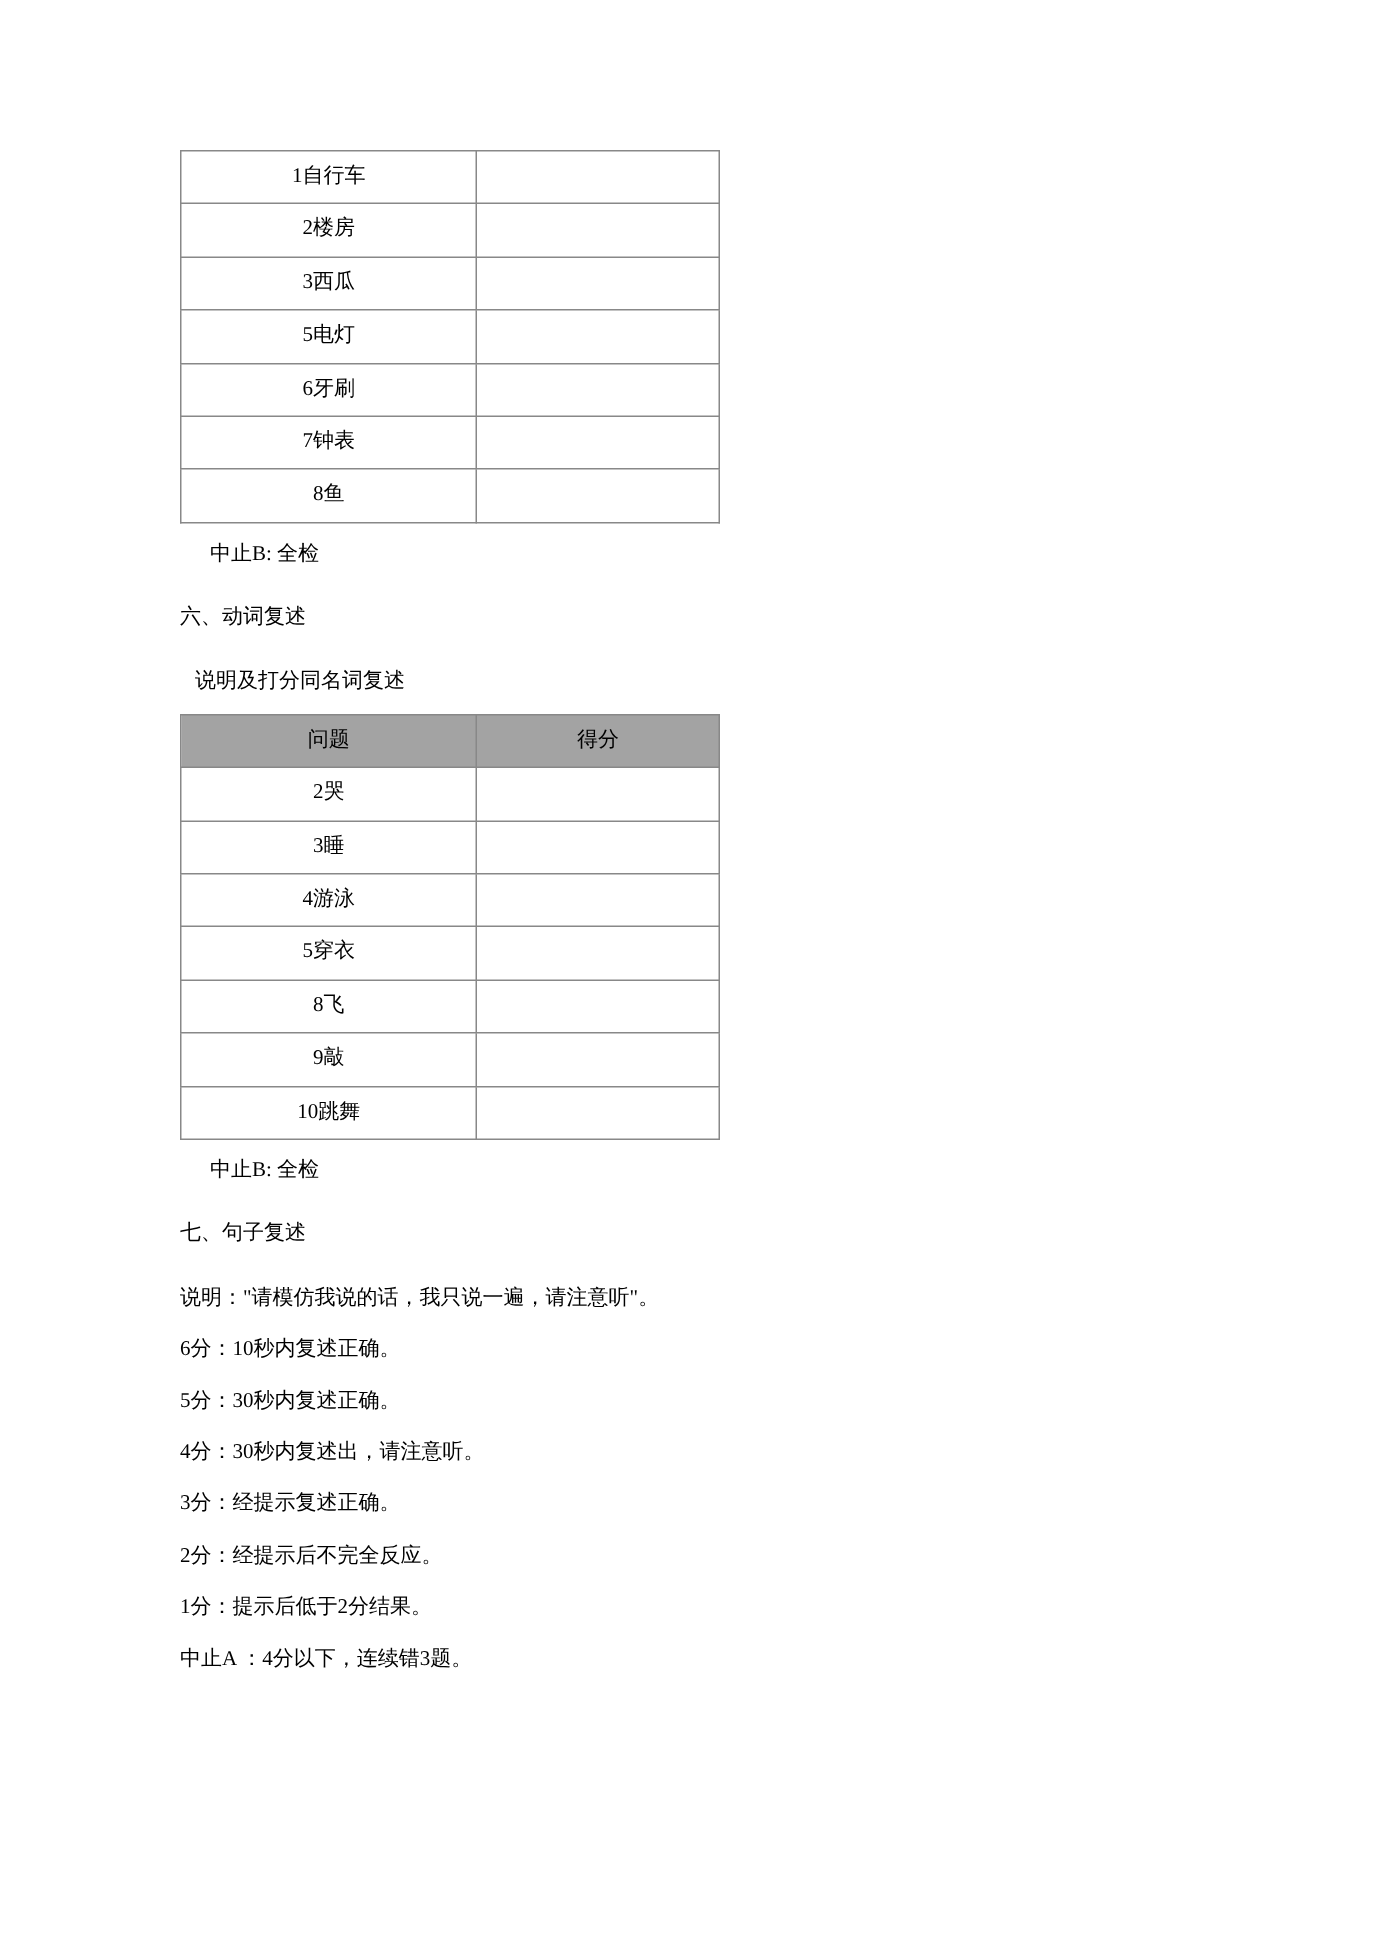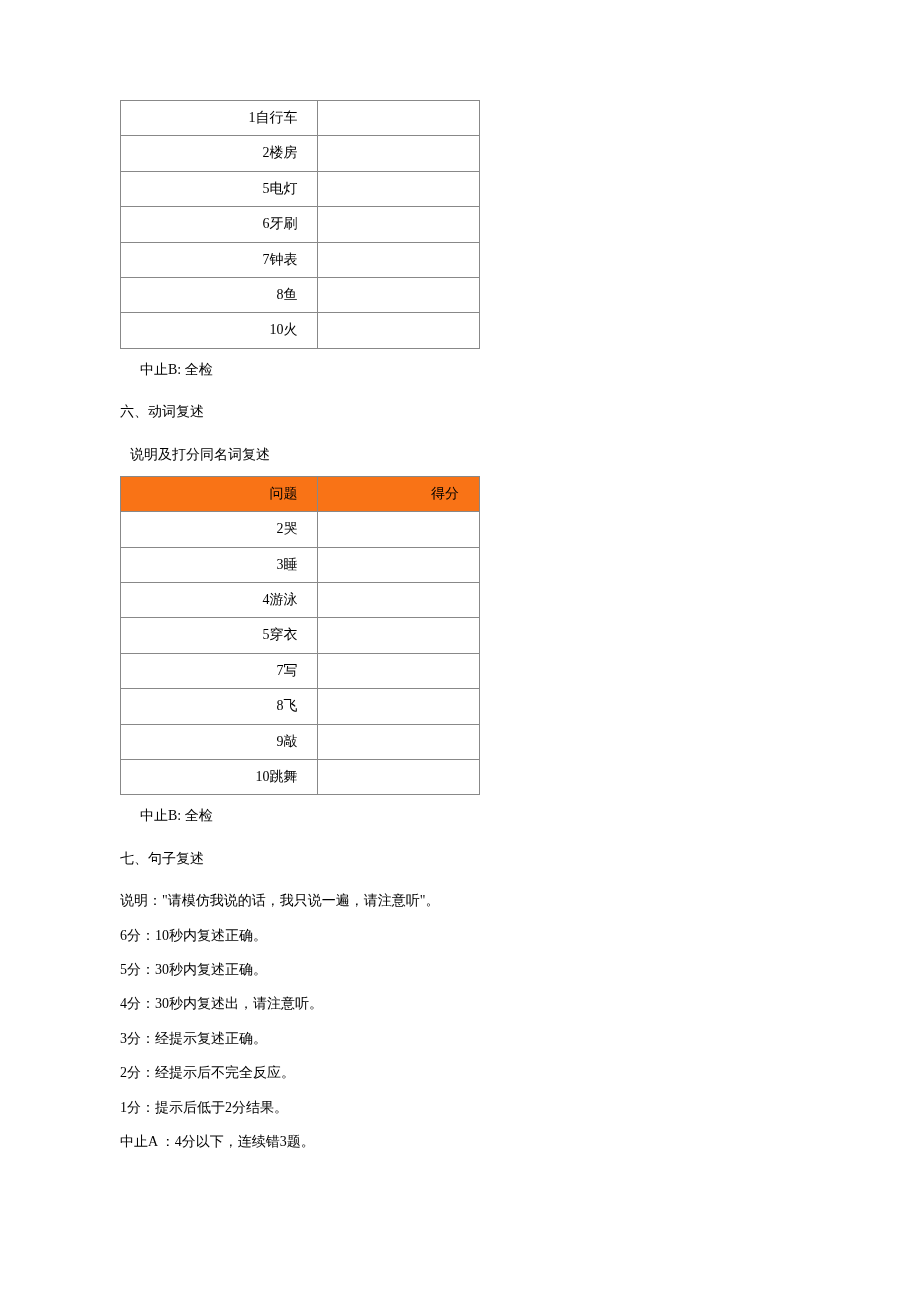--- a/index.html
+++ b/index.html
@@ -17,26 +17,26 @@
       line-height: 1.6;
     }
     table {
       border-collapse: collapse;
       width: 360px;
       margin-bottom: 10px;
     }
     table td, table th {
       border: 1px solid #888;
       padding: 6px 20px;
-      text-align: right;
+      text-align: center;
       font-weight: normal;
       height: 30px;
     }
     table th {
-      background: #f97316;
+      background: #a3a3a3;
     }
     .col1 {
       width: 55%;
     }
     .col2 {
       width: 45%;
     }
     .indent {
       padding-left: 20px;
       margin: 10px 0;
@@ -59,37 +59,37 @@
   <tbody>
       <tr>
     <td class="col1">1自行车</td>
     <td class="col2"></td>
   </tr>
   <tr>
     <td class="col1">2楼房</td>
     <td class="col2"></td>
   </tr>
   <tr>
+    <td class="col1">3西瓜</td>
+    <td class="col2"></td>
+  </tr>
+  <tr>
     <td class="col1">5电灯</td>
     <td class="col2"></td>
   </tr>
   <tr>
     <td class="col1">6牙刷</td>
     <td class="col2"></td>
   </tr>
   <tr>
     <td class="col1">7钟表</td>
     <td class="col2"></td>
   </tr>
   <tr>
     <td class="col1">8鱼</td>
-    <td class="col2"></td>
-  </tr>
-  <tr>
-    <td class="col1">10火</td>
     <td class="col2"></td>
   </tr>
 </tbody>
   </table>
 
 <p class="indent">中止B: 全检</p>
 
 <p class="section-title">六、动词复述</p>
 
 <p class="small-indent">说明及打分同名词复述</p>
@@ -110,24 +110,20 @@
   </tr>
   <tr>
     <td class="col1">4游泳</td>
     <td class="col2"></td>
   </tr>
   <tr>
     <td class="col1">5穿衣</td>
     <td class="col2"></td>
   </tr>
   <tr>
-    <td class="col1">7写</td>
-    <td class="col2"></td>
-  </tr>
-  <tr>
     <td class="col1">8飞</td>
     <td class="col2"></td>
   </tr>
   <tr>
     <td class="col1">9敲</td>
     <td class="col2"></td>
   </tr>
   <tr>
     <td class="col1">10跳舞</td>
     <td class="col2"></td>

